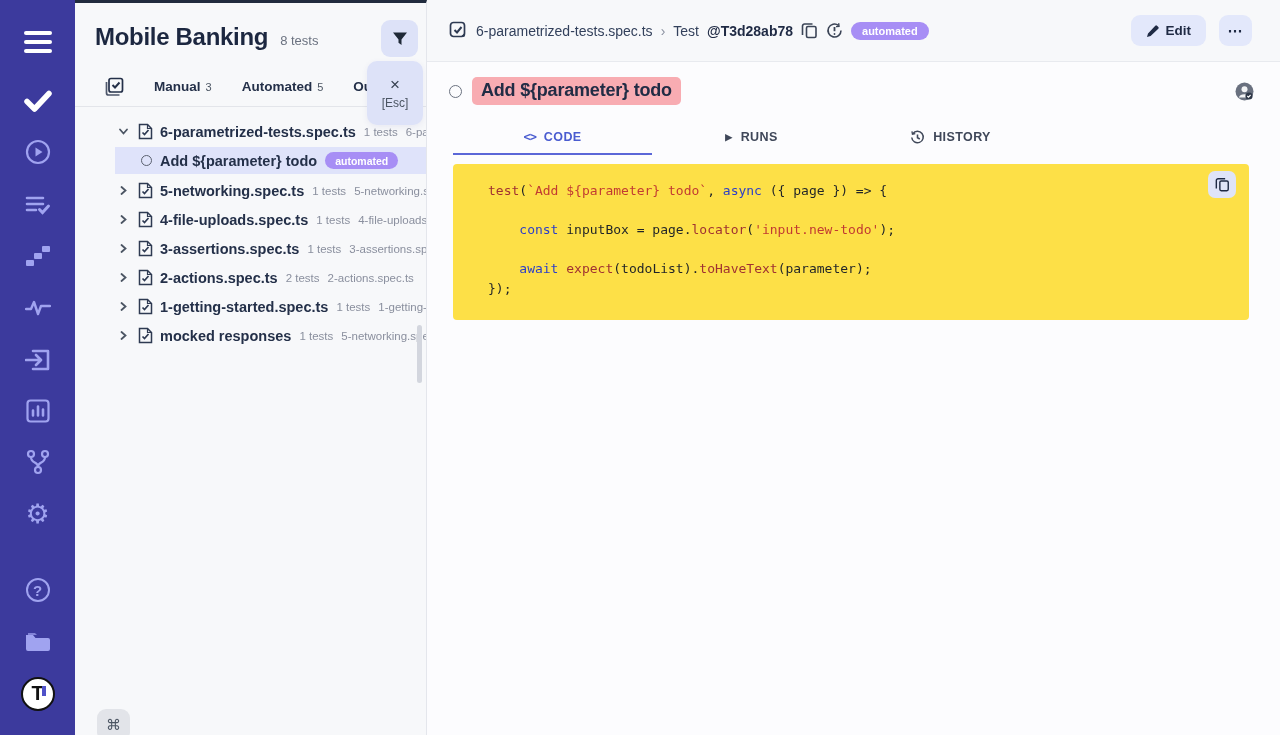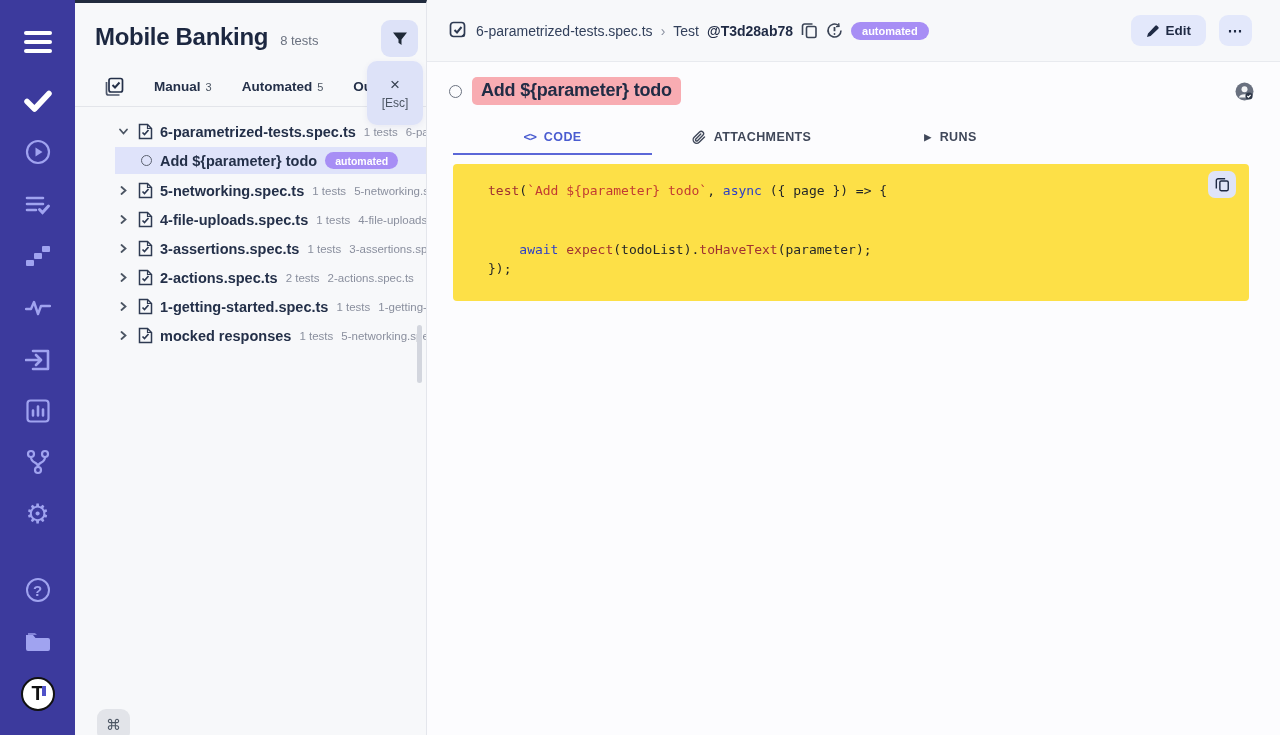--- a/index.html
+++ b/index.html
@@ -374,35 +374,38 @@
         </svg>
     </span>
   </div>
 
   <div class="main-tabs">
     <span class="main-tab active">
       <span class="tab-code-glyph">&lt;&gt;</span>
       <span>CODE</span>
     </span>
     <span class="main-tab">
-      <svg width="14" height="15" viewBox="0 0 24 24" fill="none" stroke="#3f4759" stroke-width="2.4" stroke-linecap="round">
-          <path d="M21.44 11.05l-9.19 9.19a6 6 0 0 1-8.49-8.49l9.19-9.19a4 4 0 0 1 5.66 5.66l-9.2 9.19a2 2 0 0 1-2.83-2.83l8.49-8.48"></path>
-        </svg>
-      <span>ATTACHMENTS</span>
-    </span>
-    <span class="main-tab">
       <span class="tab-play">▶</span>
       <span>RUNS</span>
+    </span>
+    <span class="main-tab">
+      <svg width="15" height="15" viewBox="0 0 17 17" fill="none" stroke="#3f4759" stroke-width="1.7">
+          <path d="M3.2 4.2 A6.5 6.5 0 1 1 2 8.5"></path>
+          <path d="M2.2 1.5 l.6 3.2 3.2-.6" stroke-width="1.5"></path>
+          <path d="M8.5 5 v3.7 l2.6 1.5" stroke-width="1.8"></path>
+        </svg>
+      <span>HISTORY</span>
     </span>
   </div>
 
   <div class="code-card">
     <div class="code-lines">
         <div class="code-line"><span class="tk-fn">test</span><span class="tk-p">(</span><span class="tk-str">`Add ${parameter} todo`</span><span class="tk-p">, </span><span class="tk-kw">async</span><span class="tk-p"> ({ page }) =&gt; {</span></div>
         <div class="code-line">&nbsp;</div>
+        <div class="code-line"><span class="tk-p">    </span><span class="tk-kw">const</span><span class="tk-p"> inputBox = page.</span><span class="tk-fn">locator</span><span class="tk-p">(</span><span class="tk-str">'input.new-todo'</span><span class="tk-p">);</span></div>
         <div class="code-line">&nbsp;</div>
         <div class="code-line"><span class="tk-p">    </span><span class="tk-kw">await</span><span class="tk-p"> </span><span class="tk-fn">expect</span><span class="tk-p">(todoList).</span><span class="tk-fn">toHaveText</span><span class="tk-p">(parameter);</span></div>
         <div class="code-line"><span class="tk-p">});</span></div>
       </div>
     <button class="copy-btn">
       <svg width="15" height="15" viewBox="0 0 17 17" fill="none" stroke="#1f2a44" stroke-width="1.6">
           <rect x="5.5" y="4.5" width="9.5" height="11" rx="1.5"></rect>
           <path d="M11.5 2 H3.5 a2 2 0 0 0 -2 2 v9"></path>
         </svg>
     </button>

